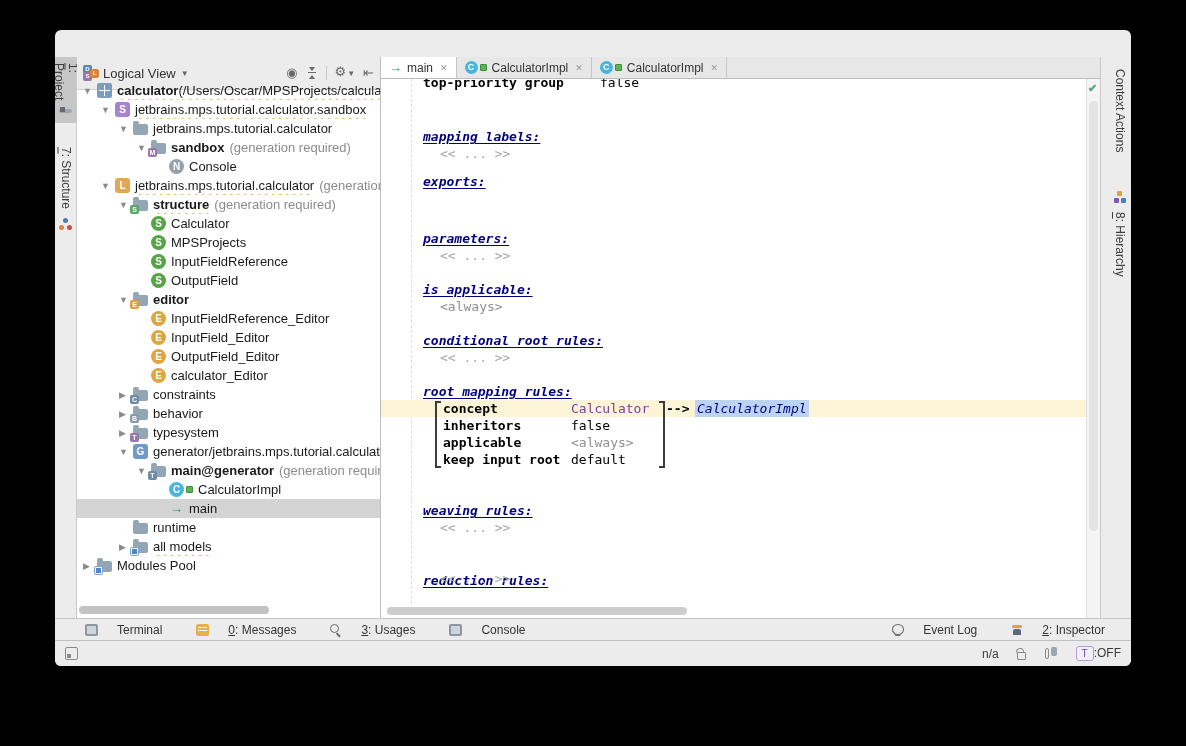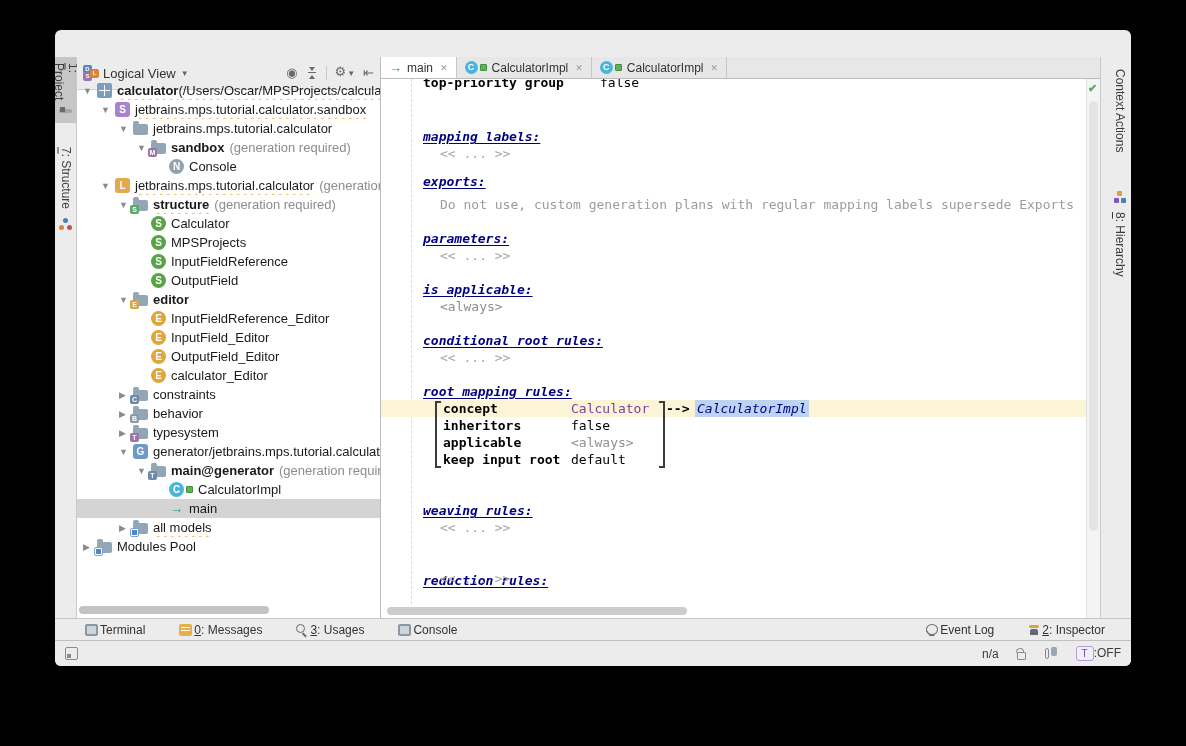--- a/index.html
+++ b/index.html
@@ -139,21 +139,21 @@
     color:#000080;background:#bdd3f2;padding:0 2px;}
   .estripe{position:absolute;right:0;top:22px;bottom:0;width:14px;background:#f4f4f4;border-left:1px solid #e0e0e0;
     box-sizing:border-box;}
   .check{position:absolute;top:3px;left:1px;color:#59a869;font-size:11px;font-weight:bold;}
   .vthumb{position:absolute;left:2px;top:22px;width:9px;height:430px;border-radius:5px;background:#e4e4e4;}
   .ehscroll{position:absolute;left:0;right:14px;bottom:2px;height:9px;}
   .ehthumb{margin-left:6px;width:300px;height:8px;border-radius:4px;background:#cdcdcd;}
   
   .toolwbar{position:absolute;left:0;right:0;top:588px;height:22px;background:#ececec;border-top:1px solid #c6c6c6;
     box-sizing:border-box;display:flex;align-items:center;font-size:12px;color:#333;padding:0 26px 0 30px;gap:34px;}
-  .twitem{display:flex;align-items:center;gap:2px;}
+  .twitem{display:flex;align-items:center;gap:19px;}
   .twitem .u{text-decoration:underline;}
   .spacerflex{flex:1;}
   .ic-term{width:13px;height:12px;background:#8b97a3;border-radius:2px;position:relative;}
   .ic-term::before{content:"";position:absolute;inset:2px;background:#cdd4da;}
   .ic-msg{width:13px;height:12px;background:#e8b04c;border-radius:2px;position:relative;}
   .ic-msg::before{content:"";position:absolute;left:2px;right:2px;top:3px;height:1px;background:#fff;
     box-shadow:0 3px 0 #fff;}
   .ic-mag{width:12px;height:12px;position:relative;}
   .ic-mag::before{content:"";position:absolute;left:0;top:0;width:7px;height:7px;border:1.5px solid #6a6a6a;
     border-radius:50%;}
@@ -350,20 +350,24 @@
           <span class="ti classpair">
               <span class="cic" style="width:15px;height:15px;line-height:15px;font-size:10px;">C</span>
               <span class="mini"></span>
             </span>
           <span class="lb">CalculatorImpl</span>
         </div>
         <div class="trow noarr sel" style="--l:4">
           <span class="ti mainarrow">→</span>
           <span class="lb">main</span>
         </div>
+        <div class="trow noarr" style="--l:2">
+          <span class="ti folder"></span>
+          <span class="lb">runtime</span>
+        </div>
         <div class="trow" style="--l:2">
           <span class="arr">▶</span>
           <span class="ti folder">
               <i class="badge grid"></i>
             </span>
           <span class="lb wavy">all models</span>
         </div>
         <div class="trow" style="--l:0">
           <span class="arr">▶</span>
           <span class="ti folder">
@@ -404,21 +408,20 @@
 
       <div class="econtent">
         <div class="eline kv" style="top:-5px;">
           <span class="ekw">top-priority group</span><span>false</span>
         </div>
 
         <div class="eline ehead" style="top:49px;">mapping labels:</div>
         <div class="eline v eph" style="top:66px;">&lt;&lt; ... &gt;&gt;</div>
 
         <div class="eline ehead" style="top:94px;">exports:</div>
-        <div class="eline v enote" style="top:117px;">Do not use, custom generation plans with regular mapping labels supersede Exports</div>
 
         <div class="eline ehead" style="top:151px;">parameters:</div>
         <div class="eline v eph" style="top:168px;">&lt;&lt; ... &gt;&gt;</div>
 
         <div class="eline ehead" style="top:202px;">is applicable:</div>
         <div class="eline v gray" style="top:219px;">&lt;always&gt;</div>
 
         <div class="eline ehead" style="top:253px;">conditional root rules:</div>
         <div class="eline v eph" style="top:270px;">&lt;&lt; ... &gt;&gt;</div>
 

